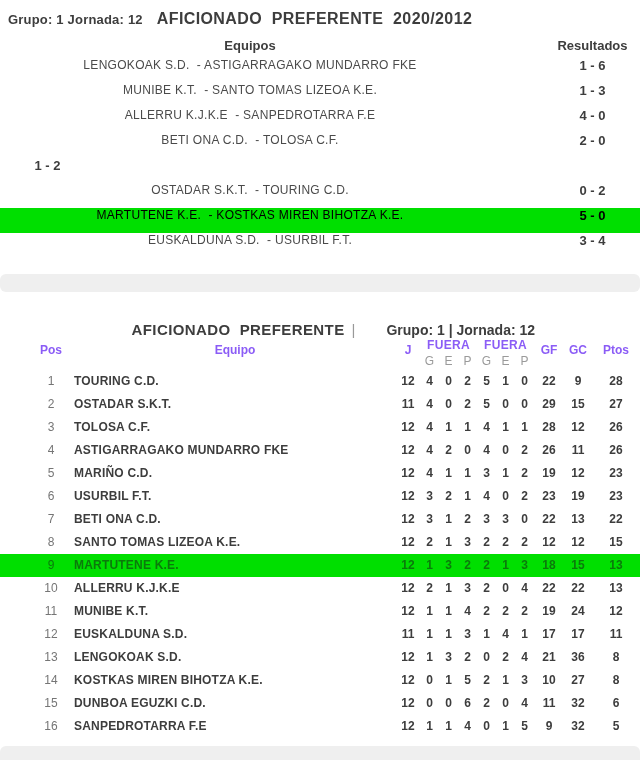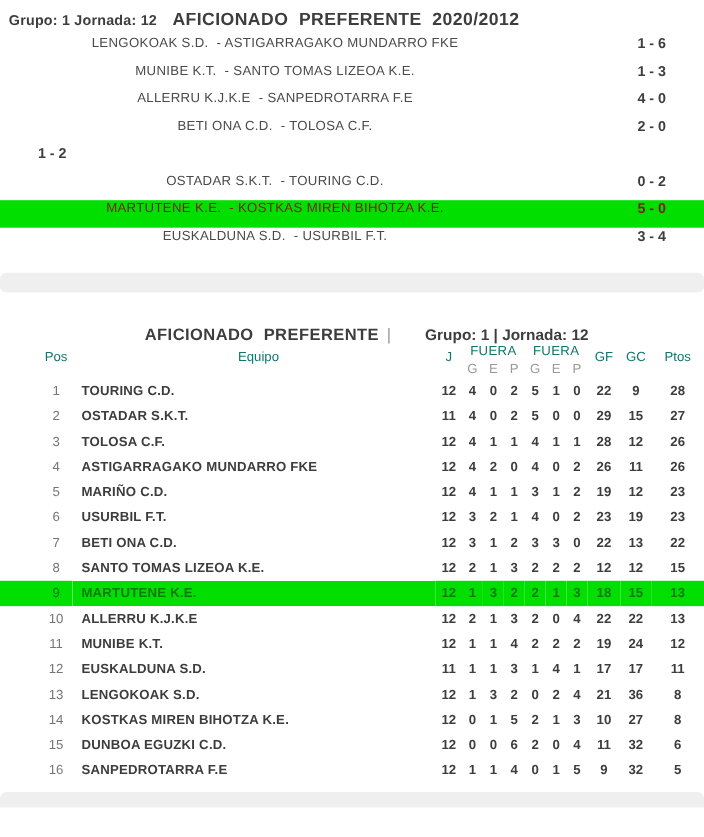--- a/index.html
+++ b/index.html
@@ -42,21 +42,21 @@
   .match-teams {
     width: 500px; text-align: center;
     font-size: 12px; color: #4a4a4a;
     letter-spacing: 0.3px; white-space: pre;
   }
   .match-score {
     width: 95px; text-align: center;
     font-size: 13px; font-weight: 700; white-space: pre;
   }
   .match-row.hl { background: #00df00; }
-  .match-row.hl .match-teams, .match-row.hl .match-score { color: #7f1d1d; }
+  .match-row.hl .match-teams, .match-row.hl .match-score { color: #000000; }
 
   
   .band {
     margin-top: 16px;
     height: 18px; width: 640px;
     background: #efefef;
     border-radius: 6px;
   }
   .band.bottom {
     margin-top: 8px;
@@ -76,21 +76,21 @@
   .st-subtitle { font-size: 14px; font-weight: 700; margin-left: 24px; }
 
   table.standings {
     margin-top: 10px;
     width: 640px;
     border-collapse: collapse;
     table-layout: fixed;
   }
   table.standings th, table.standings td { padding: 0; }
 
-  thead th { font-size: 12px; font-weight: 400; color: #0f766e; }
+  thead th { font-size: 12px; font-weight: 700; color: #8b5cf6; }
   .h-span { vertical-align: middle; text-align: center; }
   .h-pos { text-align: center; padding-left: 36px !important; }
   .h-team { text-align: center; padding-left: 8px !important; }
   .h-group { height: 22px; vertical-align: bottom; text-align: center; letter-spacing: 0.3px; }
   .h-sub { height: 18px; vertical-align: middle; text-align: center;
            font-weight: 400; color: #9a9a9a; font-size: 12px; }
 
   tbody td { height: 23px; line-height: 23px; font-size: 12px; }
   td.c-pos { text-align: center; padding-left: 36px !important; color: #757575; font-weight: 400; }
   td.c-team { padding-left: 8px !important; font-weight: 700; letter-spacing: 0.2px;
@@ -103,20 +103,24 @@
 <body>
 
 <div class="page">
 
   <div>
     <div class="top-head">
       <span class="pre-title">Grupo: 1 Jornada: 12</span>
       <span class="main-title">AFICIONADO  PREFERENTE  2020/2012</span>
     </div>
 
+    <div class="cols-row">
+      <span class="col-eq">Equipos</span>
+      <span class="col-res">Resultados</span>
+    </div>
 
     <div class="results-rows">
   <div class="match-row">
     <span class="match-teams">LENGOKOAK S.D.  - ASTIGARRAGAKO MUNDARRO FKE</span>
     <span class="match-score">1 - 6</span>
   </div>
 
   <div class="match-row">
     <span class="match-teams">MUNIBE K.T.  - SANTO TOMAS LIZEOA K.E.</span>
     <span class="match-score">1 - 3</span>

